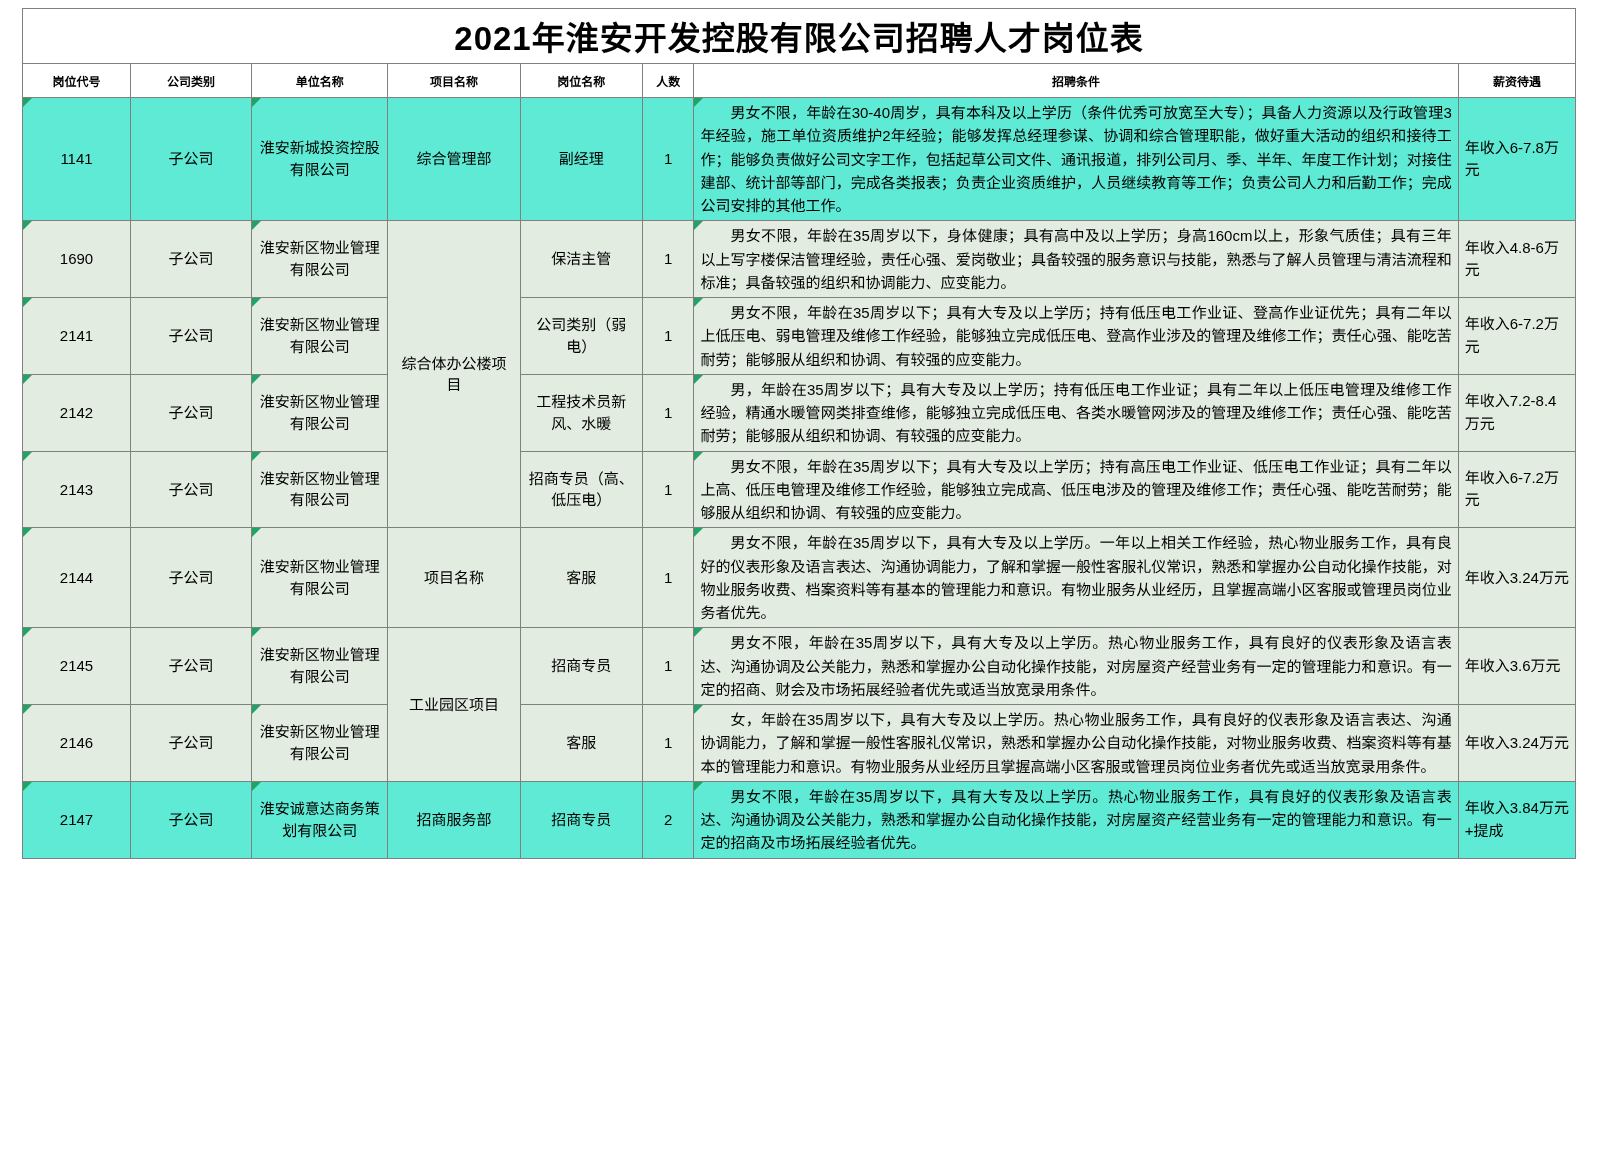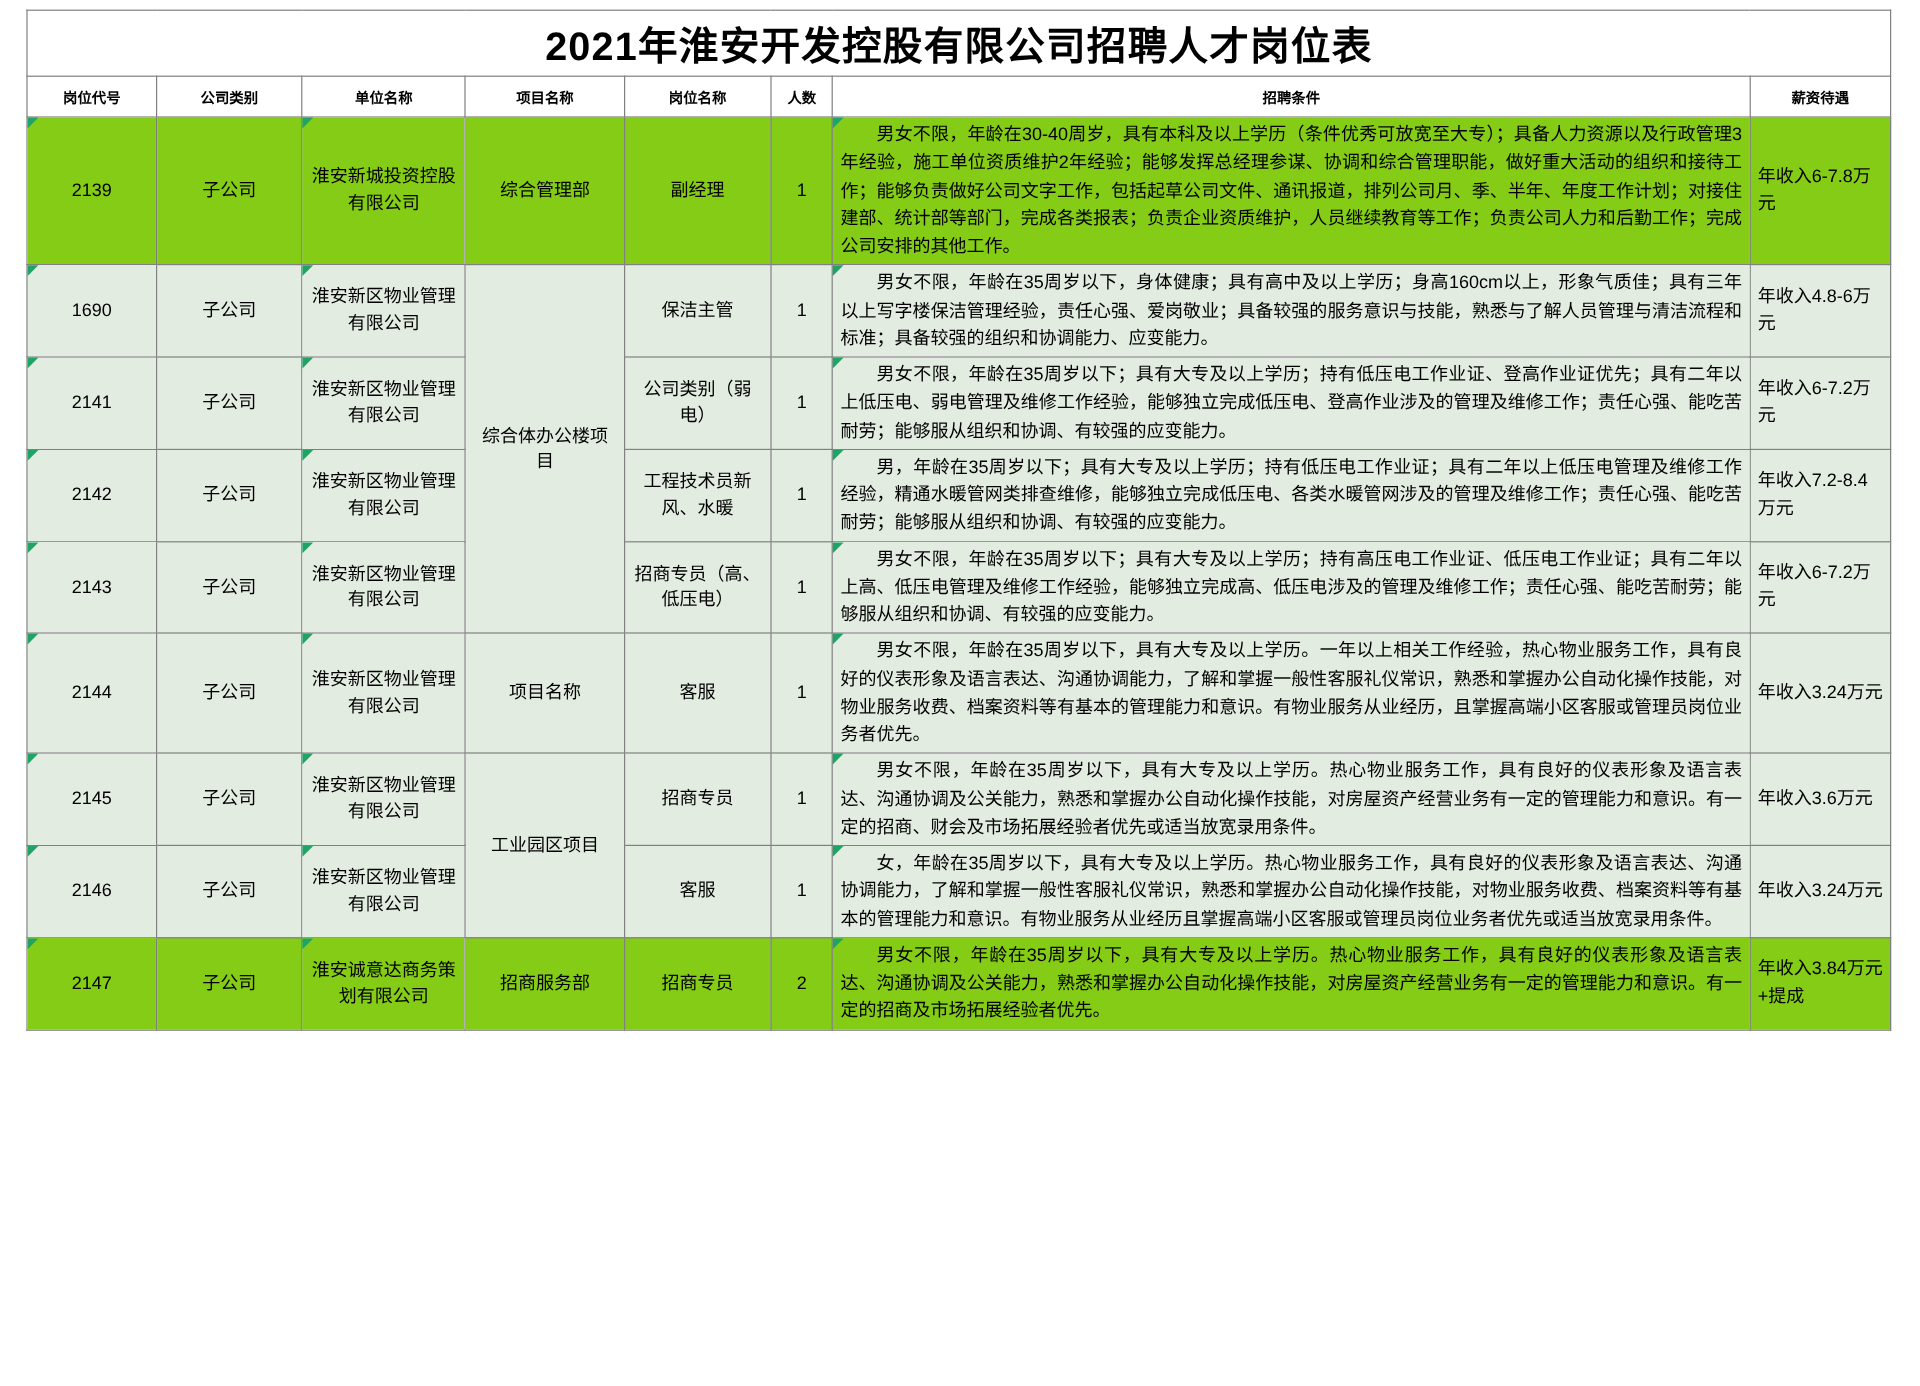--- a/index.html
+++ b/index.html
@@ -58,21 +58,21 @@
     text-align: justify;
     font-size: 15px;
     line-height: 1.55;
     text-indent: 2em;
     padding: 6px 8px 6px 8px;
   }
   .c-salary {
     font-size: 15px;
     line-height: 1.5;
   }
-  .row-cream td { background: #84cc16; }
+  .row-cream td { background: #5eead4; }
   .row-green td { background: #e3ece1; }
   .cell-green { background: #e3ece1 !important; }
   .marked {
     position: relative;
   }
   .marked::before {
     content: "";
     position: absolute;
     top: 0;
     left: 0;
@@ -114,21 +114,21 @@
         <td>公司类别</td>
         <td>单位名称</td>
         <td>项目名称</td>
         <td>岗位名称</td>
         <td>人数</td>
         <td>招聘条件</td>
         <td>薪资待遇</td>
       </tr>
 
       <tr class="row-cream">
-        <td class="c-center marked">2139</td>
+        <td class="c-center marked">1141</td>
         <td class="c-center">子公司</td>
         <td class="c-center marked">淮安新城投资控股有限公司</td>
         <td class="c-center">综合管理部</td>
         <td class="c-center">副经理</td>
         <td class="c-center">1</td>
         <td class="c-cond marked">男女不限，年龄在30-40周岁，具有本科及以上学历（条件优秀可放宽至大专）；具备人力资源以及行政管理3年经验，施工单位资质维护2年经验；能够发挥总经理参谋、协调和综合管理职能，做好重大活动的组织和接待工作；能够负责做好公司文字工作，包括起草公司文件、通讯报道，排列公司月、季、半年、年度工作计划；对接住建部、统计部等部门，完成各类报表；负责企业资质维护，人员继续教育等工作；负责公司人力和后勤工作；完成公司安排的其他工作。</td>
         <td class="c-salary">年收入6-7.8万元</td>
       </tr>
 
       <tr class="row-green">

